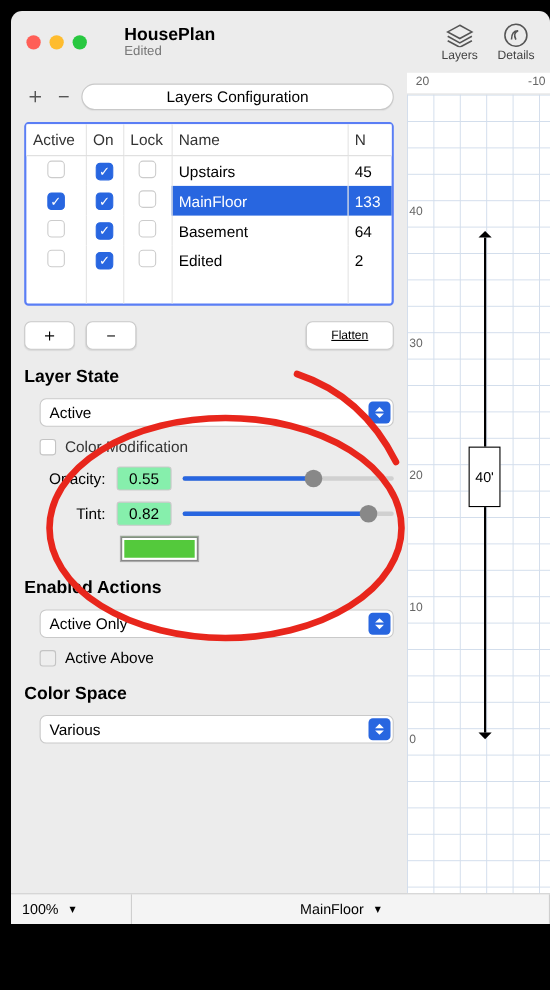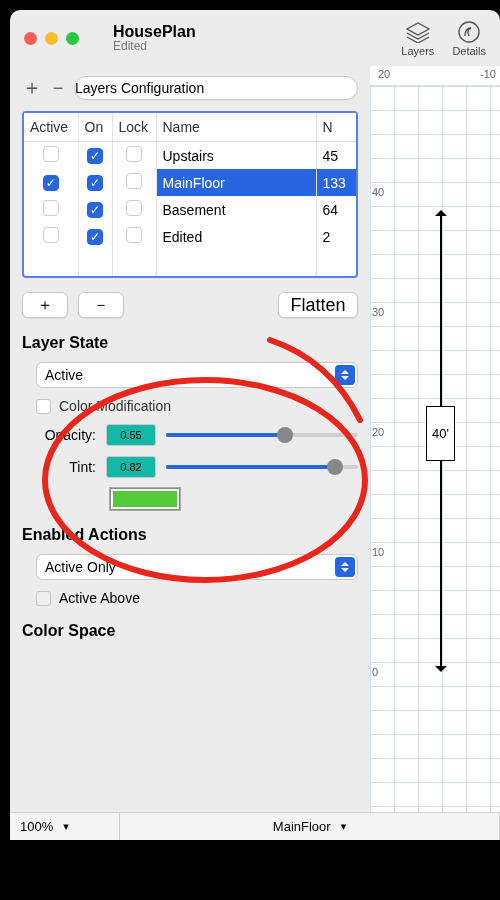--- a/index.html
+++ b/index.html
@@ -24,40 +24,40 @@
   .tb-btn svg { stroke:#555; fill:none; stroke-width:1.4; }
 
   .body { flex:1; display:flex; overflow:hidden; }
   .sidebar { width: 360px; padding: 8px 12px 0 12px; display:flex; flex-direction:column; gap:10px; }
   .canvas { flex:1; background:#fff; position:relative; overflow:hidden; }
 
   .row { display:flex; align-items:center; gap:8px; }
   .plusminus { font-size: 20px; color:#555; width:18px; text-align:center; cursor:pointer;}
   .config-btn {
     flex:1; height:24px; border:1px solid #c9c9c9; border-radius:12px; background:#fff;
-    font-size:14px; line-height:22px; box-shadow: 0 1px 1px rgba(0,0,0,.05);
+    font-size:14px; text-align:center; line-height:22px; box-shadow: 0 1px 1px rgba(0,0,0,.05);
   }
 
   .table-wrap { border:2px solid #5a7ef5; border-radius:4px; background:#fff; padding:0; }
   table { width:100%; border-collapse: collapse; font-size:14px; }
   th { text-align:left; font-weight:400; color:#333; padding:6px 6px; border-bottom:1px solid #ddd; border-right:1px solid #e4e4e4; background:#fff;}
   th:last-child { border-right:none; }
   td { border-right:1px solid #e4e4e4; padding:4px 6px; height:26px; }
   td:last-child { border-right:none; }
   tr.sel td.namecell, tr.sel td.ncell { background:#2866e0; color:#fff; }
   .chk { width:16px; height:16px; border-radius:4px; background:#fff; border:1px solid #ccc; display:inline-flex; align-items:center; justify-content:center; }
   .chk.on { background:#2866e0; border-color:#2866e0; }
   .chk.on::after { content:"✓"; color:#fff; font-size:12px; line-height:1; }
   td.c { text-align:center; }
   tr.empty td { height:26px; }
 
   .btnbar { display:flex; gap:10px; margin-top:4px;}
   .btn { height:26px; border:1px solid #c9c9c9; background:#fff; border-radius:6px; font-size:16px; display:flex; align-items:center; justify-content:center; box-shadow: 0 1px 1px rgba(0,0,0,.08); }
   .btn.sq { width:46px; }
-  .btn.flat { width:80px; margin-left:auto; font-size:18px; }
+  .btn.flat { width:80px; margin-left:auto; font-size:11px;text-decoration:underline; }
 
   .section-label { font-weight:700; font-size:16px; margin-top:6px; }
   .select {
     height:26px; border:1px solid #c9c9c9; border-radius:6px; background:#fff;
     display:flex; align-items:center; padding:0 8px; font-size:14px; position:relative;
   }
   .select .arrows {
     position:absolute; right:2px; top:2px; bottom:2px; width:20px; border-radius:4px;
     background:#2866e0; display:flex; flex-direction:column; align-items:center; justify-content:center;
   }
@@ -65,21 +65,21 @@
   .select .arrows::after { content:""; border:4px solid transparent; border-top-color:#fff; margin-top:1px;}
   .select.indent { margin-left: 14px; }
 
   .chk-line { display:flex; align-items:center; gap:8px; font-size:14px; color:#333; margin-left:14px; }
   .chk-line.disabled { color:#000000; }
   .chk-line .box { width:15px; height:15px; border:1px solid #c4c4c4; border-radius:3px; background:#fff; }
   .chk-line.disabled .box { background:#eee; }
 
   .slider-line { display:flex; align-items:center; gap:10px; font-size:14px; margin-left:14px; }
   .slider-line .lbl { width:60px; text-align:right; }
-  .valbox { width:50px; height:22px; border:1px solid #c9c9c9; border-radius:3px; background:#14b8a6; font-size:11px; display:flex; align-items:center; justify-content:center; }
+  .valbox { width:50px; height:22px; border:1px solid #c9c9c9; border-radius:3px; background:#86efac; font-size:14px; display:flex; align-items:center; justify-content:center; }
   .slider { flex:1; position:relative; height:20px; }
   .track-bg { position:absolute; left:0; right:0; top:50%; height:4px; background:#d0d0d0; border-radius:2px; transform:translateY(-50%);}
   .track-fill { position:absolute; left:0; top:50%; height:4px; background:#2866e0; border-radius:2px; transform:translateY(-50%);}
   .knob { position:absolute; top:50%; width:16px; height:16px; border-radius:50%; background:#888; transform:translate(-50%,-50%);}
   
   .swatch-row { margin-left:88px; }
   .swatch { width:70px; height:22px; border:1px solid #888; background:#54c93c; box-shadow: inset 0 0 0 2px #fff, 0 0 0 1px #aaa; }
 
   .footer { height:28px; border-top:1px solid #cfcfcf; background:#f4f4f4; display:flex; align-items:stretch; font-size:13px; }
   .footer .cell { display:flex; align-items:center; padding:0 10px; border-right:1px solid #cfcfcf; gap:10px;}
@@ -248,20 +248,24 @@
       <div class="select indent">
         <span>Active Only</span>
         <span class="arrows"></span>
       </div>
       <div class="chk-line disabled">
         <span class="box"></span>
         <span>Active Above</span>
       </div>
 
       <div class="section-label">Color Space</div>
+      <div class="select indent">
+        <span>Various</span>
+        <span class="arrows"></span>
+      </div>
 
     </div>
 
     <div class="canvas">
       <div class="ruler-h">
         <span style="left:8px">20</span>
         <span style="right:4px">-10</span>
       </div>
       <div class="grid"></div>
       <span class="vlabel" style="top:120px">40</span>

